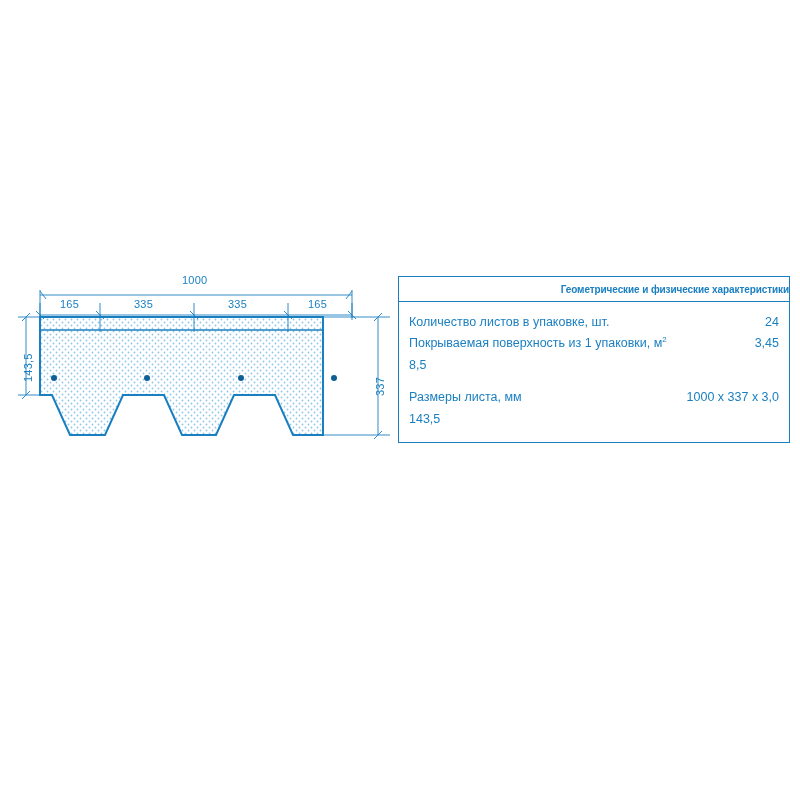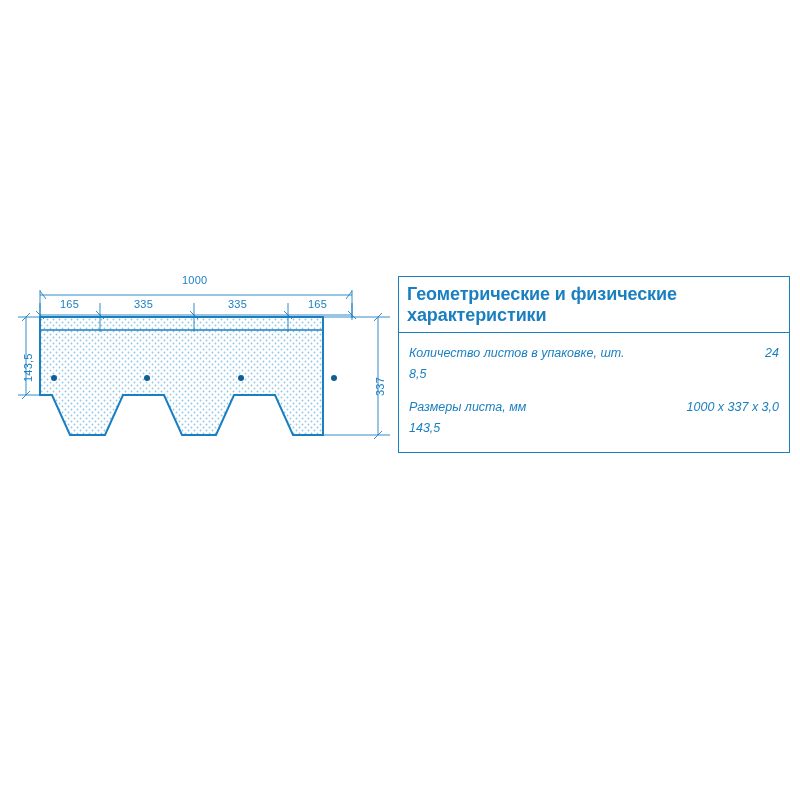--- a/index.html
+++ b/index.html
@@ -45,39 +45,39 @@
   .spec-table {
     position: absolute;
     left: 398px;
     top: 276px;
     width: 392px;
     border: 1px solid #1a7fc1;
     box-sizing: border-box;
     background: #ffffff;
   }
   .spec-title {
-    font-size: 18px;
+    font-size: 10px;
     font-weight: bold;
     color: #1a7fc1;
     padding: 7px 0 6px 8px;
     border-bottom: 1px solid #1a7fc1;
     letter-spacing: -0.1px;
+    text-align: right;
   }
   .spec-body {
     padding: 10px 10px 12px 10px;
   }
   .spec-row {
     display: flex;
     align-items: flex-start;
     justify-content: space-between;
     font-size: 12.5px;
     line-height: 1.55;
     color: #1a7fc1;
     padding: 1px 0;
-    font-style: italic;
   }
   .spec-row .lbl {
     flex: 1 1 auto;
     padding-right: 8px;
   }
   .spec-row .val {
     flex: 0 0 auto;
     text-align: left;
     white-space: pre-line;
   }
@@ -171,20 +171,24 @@
 
   <div class="spec-table">
     <div class="spec-title">Геометрические и физические характеристики</div>
     <div class="spec-body">
 
       <div class="spec-row">
         <span class="lbl">Количество листов в упаковке, шт.</span>
         <span class="val">24</span>
       </div>
 
+      <div class="spec-row">
+        <span class="lbl"><span>Покрываемая поверхность из 1 упаковки, м</span><span class="sup">2</span></span>
+        <span class="val">3,45</span>
+      </div>
 
 
       <div class="spec-row">
         <span class="val">8,5</span>
       </div>
 
 
       <div class="spec-gap"></div>
 
       <div class="spec-row">

